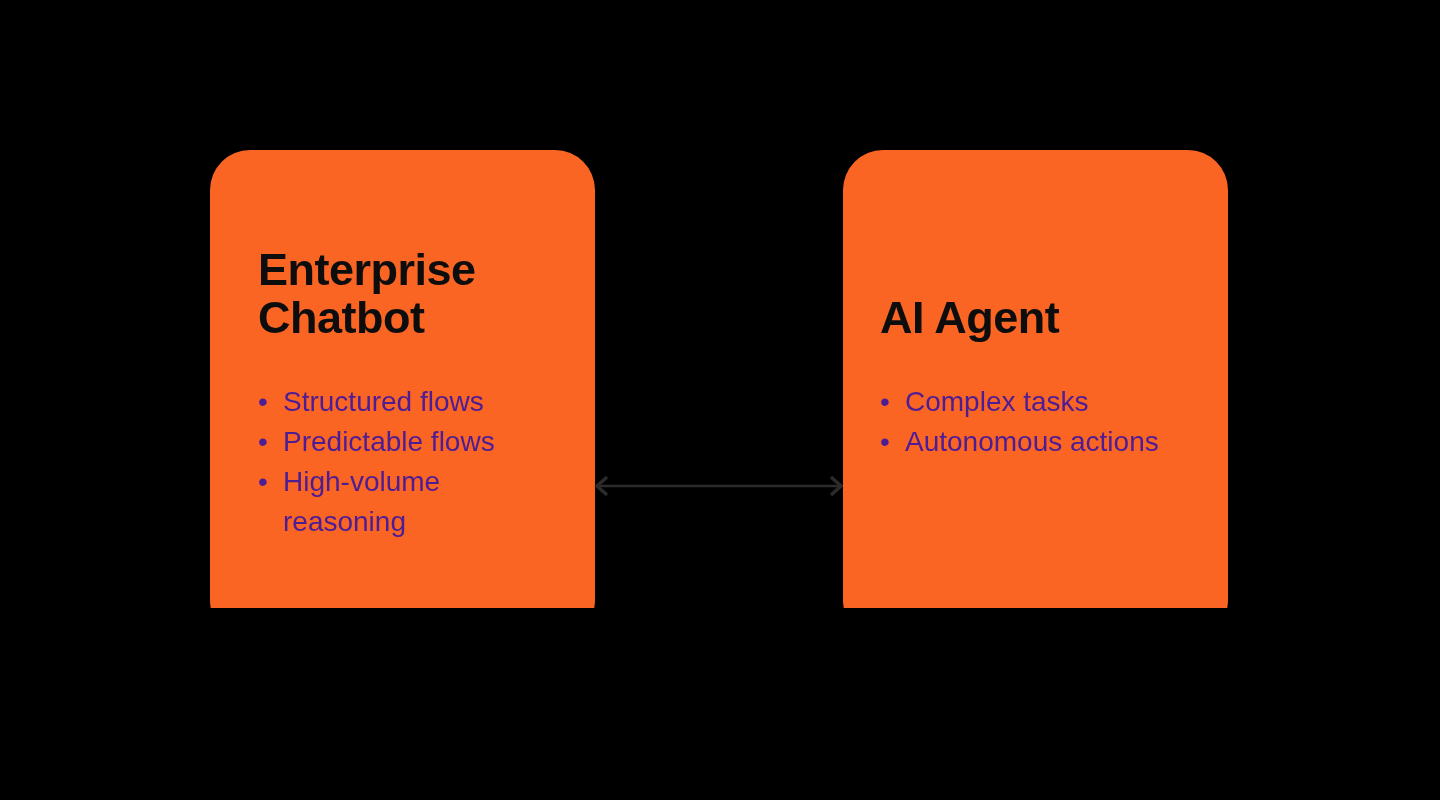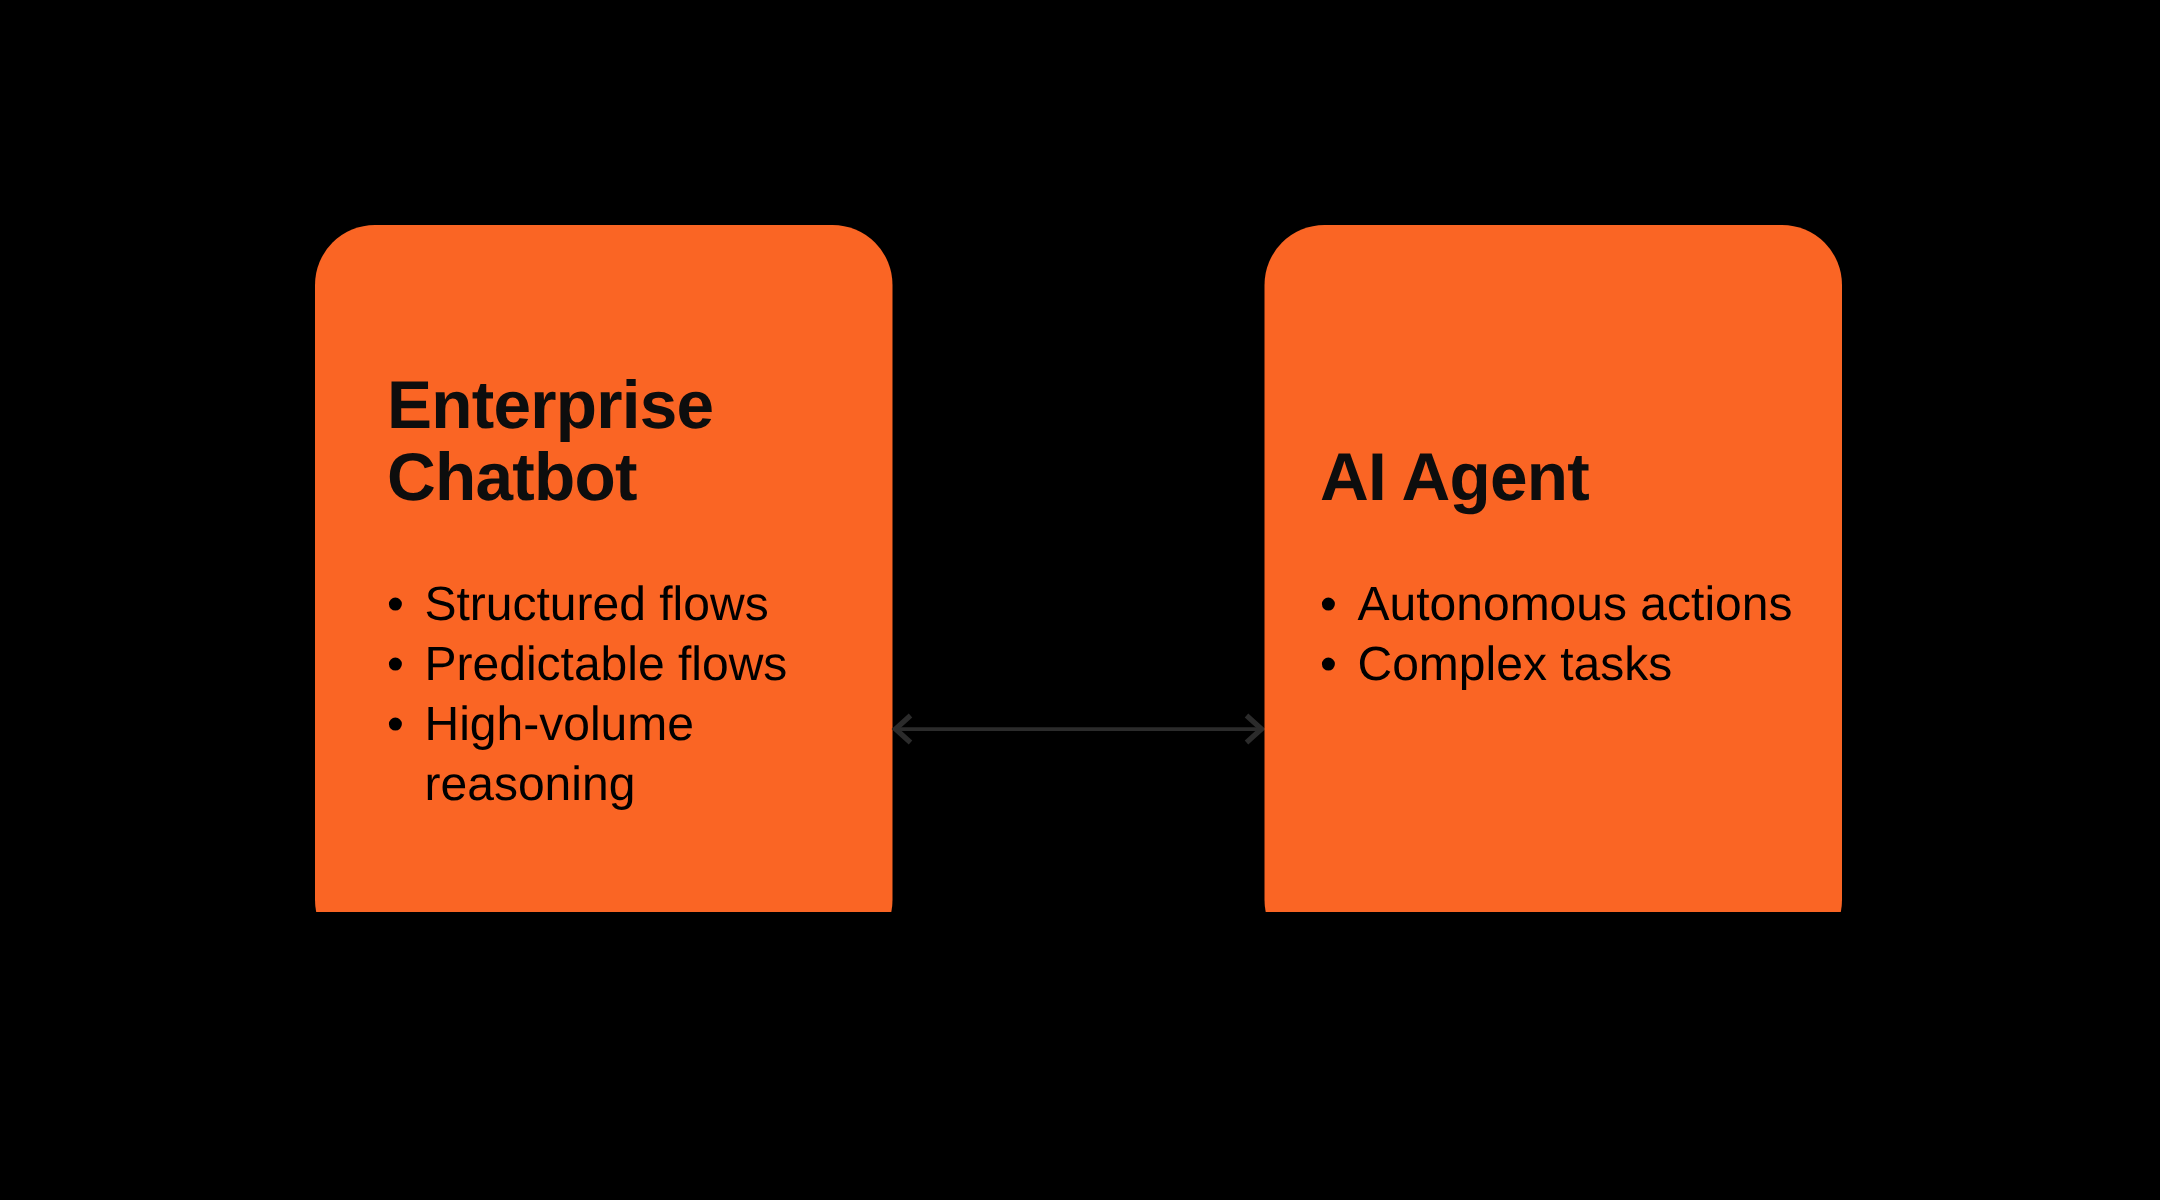--- a/index.html
+++ b/index.html
@@ -39,24 +39,24 @@
     font-size: 45px;
     line-height: 48px;
     font-weight: 700;
     letter-spacing: -0.5px;
     color: #0D0D0D;
   }
   .bullets {
     margin: 40px 0 0 0;
     padding: 0;
     list-style: none;
-    font-size: 32px;
+    font-size: 28px;
     line-height: 40px;
     font-weight: 400;
-    color: #000000;
+    color: #4c1d95;
   }
   .bullets li {
     position: relative;
     padding-left: 25px;
   }
   .bullets li::before {
     content: "\2022";
     position: absolute;
     left: 0;
     top: 0;
@@ -90,18 +90,18 @@
     <line x1="4" y1="16" x2="248" y2="16" stroke="#2B2B2B" stroke-width="2.5"></line>
     <polyline points="14,7 4,16 14,25" fill="none" stroke="#2B2B2B" stroke-width="3.5"></polyline>
     <polyline points="238,7 248,16 238,25" fill="none" stroke="#2B2B2B" stroke-width="3.5"></polyline>
   </svg>
 
   <section class="card card-right">
     <div class="title-area">
       <h2 class="card-title">AI Agent</h2>
     </div>
     <ul class="bullets">
+      <li>Complex tasks</li>
       <li>Autonomous actions</li>
-      <li>Complex tasks</li>
     </ul>
   </section>
 
 </div>
 
 </body></html>

